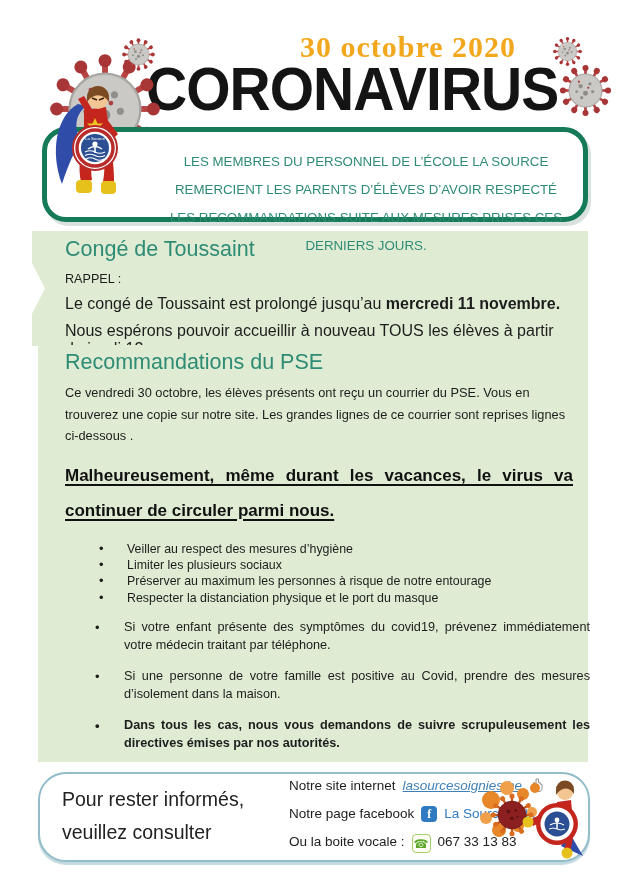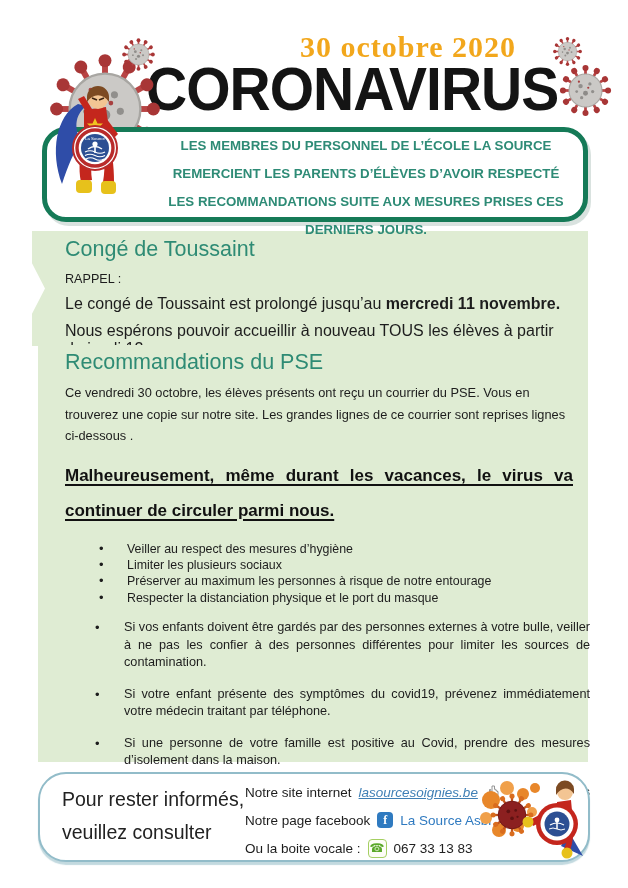--- a/index.html
+++ b/index.html
@@ -9,22 +9,22 @@
   
   .date{position:absolute;top:30px;left:300px;font-family:"Liberation Serif",serif;
         font-weight:bold;font-size:30px;letter-spacing:1px;color:#f2a71c;}
   .title{position:absolute;top:53px;left:146px;font-size:57px;font-weight:bold;
          letter-spacing:-1px;color:#141414;transform:scaleY(1.07);transform-origin:top left;}
 
   
   .notice-box{position:absolute;left:42px;top:127px;width:546px;height:95px;box-sizing:border-box;
               border:5px solid #157a57;border-radius:24px;background:#fff;
               box-shadow:3px 4px 0 rgba(130,160,150,.30);z-index:2;}
-  .notice-text{position:absolute;left:118px;right:16px;top:0;text-align:center;
-               color:#2e8b76;font-size:13.3px;line-height:28px;font-weight:700;}
+  .notice-text{position:absolute;left:118px;right:16px;top:16px;text-align:center;
+               color:#2e8b76;font-size:13.3px;line-height:28px;font-weight:400;}
   .v-big{position:absolute;left:44px;top:50px;width:122px;height:118px;}
   .v-small-l{position:absolute;left:121px;top:37px;width:35px;height:35px;}
   .v-small-r{position:absolute;left:552px;top:36px;width:31px;height:31px;}
   .v-large-r{position:absolute;left:558px;top:63px;width:55px;height:55px;}
   .hero-top{position:absolute;left:48px;top:84px;width:92px;height:120px;}
   .badge{position:absolute;left:72px;top:125px;width:46px;height:46px;}
 
   
   .band{position:absolute;background:#dfecd3;}
   .band1{left:32px;top:231px;width:556px;height:115px;
@@ -49,21 +49,21 @@
                 line-height:17.5px;text-align:justify;margin-bottom:14px;}
   .list-long li::before{content:"•";position:absolute;left:0;top:0;font-size:13px;}
   .list-long li.bold{font-weight:bold;margin-top:6px;}
 
   
   .footer-box{position:absolute;left:38px;top:772px;width:552px;height:90px;box-sizing:border-box;
               border:2px solid #92bcc9;border-radius:28px;background:#fff;
               box-shadow:0 3px 1px rgba(120,170,185,.45);}
   .footer-left{position:absolute;left:62px;top:783px;font-size:19.5px;line-height:33px;color:#222;}
   .footer-rows{position:absolute;left:245px;top:778px;font-size:13.5px;}
-  .f-row{display:flex;align-items:center;height:28px;gap:7px;}
+  .f-row{display:flex;height:28px;gap:7px;margin-left:44px;}
   .link{color:#3f7fb5;font-style:italic;text-decoration:underline;cursor:pointer;}
   .fb-icon{display:inline-flex;align-items:center;justify-content:center;width:16px;height:16px;
            background:#2f7ac0;color:#fff;border-radius:4px;font-weight:bold;font-size:12px;
            font-family:"Liberation Serif",serif;}
   .fb-name{color:#2f7ac0;}
   .ph-icon{display:inline-flex;align-items:center;justify-content:center;width:17px;height:17px;
            border:1.5px solid #a5cf62;border-radius:4px;color:#5ba829;font-size:12px;background:#fdfdf6;}
   .cursor-icon{margin-left:2px;}
   .footer-art{position:absolute;left:477px;top:776px;width:110px;height:85px;}
   .phone-num{color:#222;}
@@ -189,21 +189,20 @@
     <h2 class="sec">Recommandations du PSE</h2>
     <p class="intro">Ce vendredi 30 octobre, les élèves présents ont reçu un courrier du PSE. Vous en trouverez une copie sur notre site.  Les grandes  lignes de ce courrier sont reprises lignes ci-dessous .</p>
     <p class="warning">Malheureusement, même durant les vacances, le virus va continuer de circuler parmi nous.</p>
     <ul class="list-short">
       <li>Veiller au respect des mesures d’hygiène</li>
       <li>Limiter les plusieurs sociaux</li>
       <li>Préserver au maximum les personnes à risque de notre entourage</li>
       <li>Respecter la distanciation physique et le port du masque</li>
     </ul>
     <ul class="list-long">
-      <li>Si vos enfants doivent être gardés par des personnes externes à votre bulle, veiller à ne pas les confier à des personnes différentes pour limiter les sources de contamination.</li>
       <li>Si votre enfant présente des symptômes du covid19, prévenez immédiatement votre médecin traitant par téléphone.</li>
       <li>Si une personne de votre famille est positive au Covid, prendre des mesures d’isolement dans la maison.</li>
       <li class="bold">Dans tous les cas, nous vous demandons de suivre scrupuleusement les directives émises par nos autorités.</li>
     </ul>
   </div>
 
   <div class="footer-box"></div>
   <div class="footer-left">
     <div>Pour rester informés,</div>
     <div>veuillez consulter</div>

